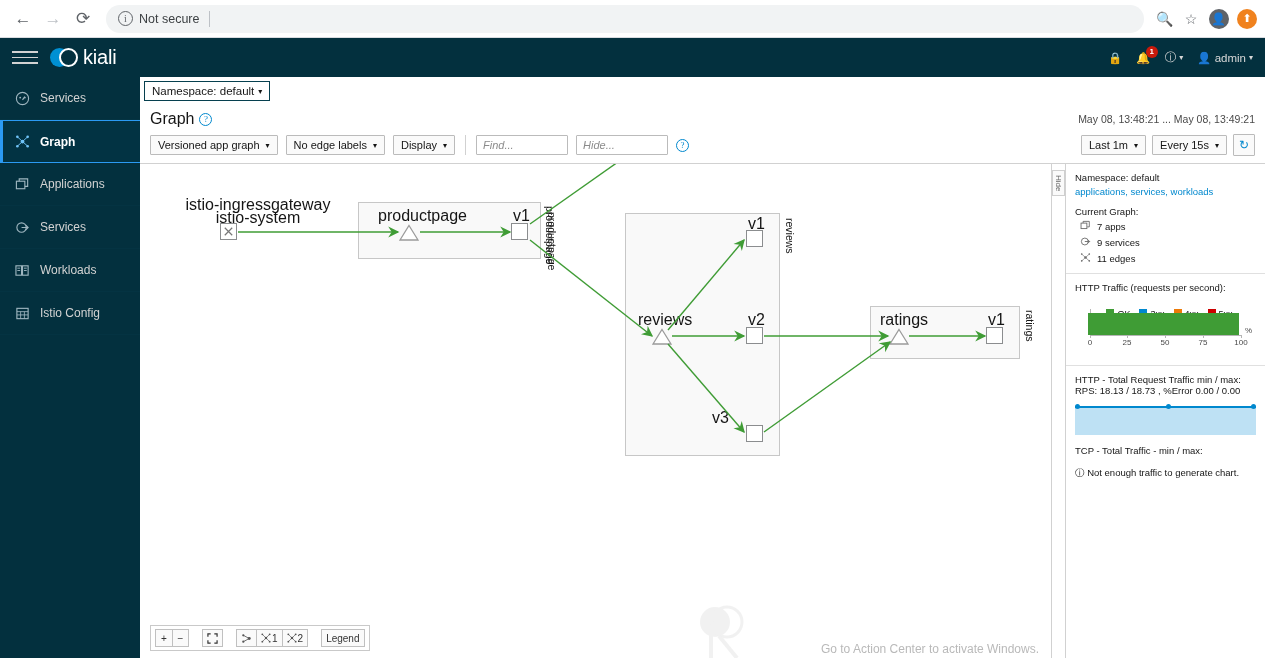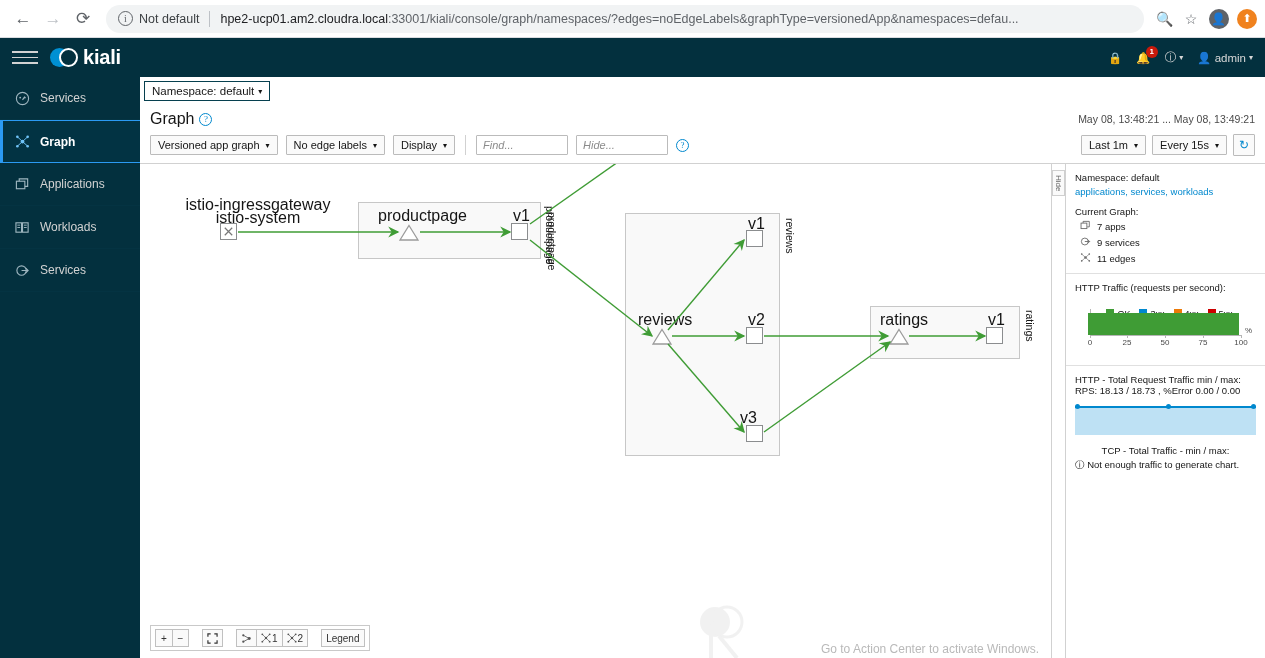--- a/index.html
+++ b/index.html
@@ -47,21 +47,21 @@
   #masthead {
     height:39px; background:#03303e; display:flex; align-items:center;
     padding:0 12px; color:#fff; position:relative;
   }
   #hamburger { width:26px; cursor:pointer; }
   #hamburger div { height:1.6px; background:#d2d2d2; margin:4px 0; }
   #brand { display:flex; align-items:center; margin-left:12px; }
   #brand-logo { position:relative; width:30px; height:22px; }
   #brand-logo .c1 { position:absolute; left:0; top:1px; width:19px; height:19px;border-radius:50%;background:#0090d3;}
   #brand-logo .c2 { position:absolute; left:9px; top:1px; width:19px; height:19px;border-radius:50%;border:2px solid #fff;background:#03303e;}
-  #brand-text { font-size:20px; font-weight:bold; margin-left:3px; letter-spacing:-0.2px;}
+  #brand-text { font-size:20px; font-weight:normal; margin-left:3px; letter-spacing:-0.2px;}
   #masthead-right { margin-left:auto; display:flex; align-items:center; gap:14px; font-size:11.5px;}
   .mh-item { display:flex; align-items:center; gap:3px; color:#d8d8d8; cursor:pointer; position:relative;}
   #bell-badge {
     position:absolute; top:-5px; right:-7px; background:#c9190b; color:#fff;
     border-radius:8px; font-size:8px; line-height:11px; min-width:12px; height:12px;
     text-align:center; padding:0 2px; font-weight:bold;
   }
   .caret { font-size:8px; }
 
   
@@ -168,21 +168,21 @@
   .bar-axis-x { position:absolute; left:0; top:26px; height:1px; background:#b5b5b5;}
   .bar-tick { position:absolute; top:26px; width:1px; height:3px; background:#b5b5b5;}
   .bar-tlabel { position:absolute; top:29px; font-size:8px; color:#4a4a4a; transform:translateX(-50%);}
   .bar-pct { position:absolute; font-size:8px; color:#4a4a4a;}
   .legend { display:flex; gap:9px; justify-content:center; margin-top:16px; font-size:9px;}
   .legend span.sw { display:inline-block; width:8px;height:8px; margin-right:3px;}
   .spark { margin-top:5px; position:relative; height:36px; }
   .spark-area { position:absolute; left:0; right:0; top:6px; height:28px; background:#bee1f4;}
   .spark-line { position:absolute; left:0; right:0; top:5px; height:1.5px; background:#0088ce;}
   .spark-dot { position:absolute; width:5px;height:5px;border-radius:50%;background:#0088ce;top:3px;}
-  .muted-note { color:#151515; margin-top:3px; }
+  .muted-note { color:#151515; margin-top:11px; }
 
   
   #graph-tools {
     position:absolute; left:10px; bottom:7px; display:flex; align-items:center;
     background:#fff; border:1px solid #c9c9c9; padding:3px 4px; gap:4px;
   }
   .gt-btn {
     min-width:17px; height:18px; border:1px solid #c0c0c0; background:#fafafa;
     display:flex;align-items:center;justify-content:center; font-size:10px; color:#333;
     cursor:pointer; padding:0 4px;
@@ -205,23 +205,22 @@
 </style>
 </head>
 <body>
 
 <div id="browser-chrome">
   <div class="nav-btn">←</div>
   <div class="nav-btn disabled">→</div>
   <div class="nav-btn">⟳</div>
   <div id="omnibox">
     <div id="info-icon">i</div>
-    <div id="not-secure">Not default</div>
+    <div id="not-secure">Not secure</div>
     <div id="omni-sep"></div>
-    <div id="url-text"><span class="host">hpe2-ucp01.am2.cloudra.local</span><span>:33001/kiali/console/graph/namespaces/?edges=noEdgeLabels&amp;graphType=versionedApp&amp;namespaces=defau...</span></div>
   </div>
   <div class="omni-icon">🔍</div>
   <div class="omni-icon">☆</div>
   <div id="avatar-icon">👤</div>
   <div id="ext-icon">⬆</div>
 </div>
 
 <div id="masthead">
   <div id="hamburger">
       <div></div>
@@ -277,35 +276,44 @@
         <svg width="15" height="15" viewBox="0 0 16 16">
             <rect x="1.5" y="4.5" width="9" height="8" fill="none" stroke="currentColor" stroke-width="1.2"></rect>
             <path d="M4.5 4.5 V2 H13.5 V10 H10.5" fill="none" stroke="currentColor" stroke-width="1.2"></path>
           </svg>
       </span>
       <span>Applications</span>
     </div>
     <div class="side-item">
       <span class="side-icon">
         <svg width="15" height="15" viewBox="0 0 16 16">
+            <circle cx="7" cy="8" r="5" fill="none" stroke="currentColor" stroke-width="1.2"></circle>
+            <path d="M7 8 H14 M11.5 5.5 L14 8 L11.5 10.5" fill="none" stroke="currentColor" stroke-width="1.2"></path>
+          </svg>
+      </span>
+      <span>Services</span>
+    </div>
+    <div class="side-item">
+      <span class="side-icon">
+        <svg width="15" height="15" viewBox="0 0 16 16">
             <rect x="1" y="3" width="6" height="10" fill="none" stroke="currentColor" stroke-width="1.2"></rect>
             <rect x="8" y="3" width="6" height="10" fill="none" stroke="currentColor" stroke-width="1.2"></rect>
             <path d="M2.5 5.5h3M2.5 8h3M9.5 5.5h3M9.5 8h3" stroke="currentColor" stroke-width="1"></path>
           </svg>
       </span>
       <span>Workloads</span>
     </div>
     <div class="side-item">
       <span class="side-icon">
         <svg width="15" height="15" viewBox="0 0 16 16">
-            <circle cx="7" cy="8" r="5" fill="none" stroke="currentColor" stroke-width="1.2"></circle>
-            <path d="M7 8 H14 M11.5 5.5 L14 8 L11.5 10.5" fill="none" stroke="currentColor" stroke-width="1.2"></path>
+            <rect x="2" y="2.5" width="12" height="11" fill="none" stroke="currentColor" stroke-width="1.2"></rect>
+            <path d="M2 6h12M2 9.5h12M6 6v7.5M10 6v7.5" stroke="currentColor" stroke-width="0.9"></path>
           </svg>
       </span>
-      <span>Services</span>
+      <span>Istio Config</span>
     </div>
   </div>
 
   <div id="content">
 
     <div id="ns-bar">
       <div id="ns-select">
         <span>Namespace: default</span>
         <span class="caret">▾</span>
       </div>
@@ -380,21 +388,21 @@
         <div class="node-label" style="left:608px; top:51px;">v1</div>
         <div class="sq-node" style="left:606px; top:66px;"></div>
         <div class="node-label" style="left:498px; top:147px;">reviews</div>
         <div class="tri-node" style="left:512px; top:164px;">
           <svg width="20" height="17" viewBox="0 0 20 17">
               <polygon points="10,1.5 19,16 1,16" fill="#fff" stroke="#9b9b9b" stroke-width="1.3"></polygon>
             </svg>
         </div>
         <div class="node-label" style="left:608px; top:147px;">v2</div>
         <div class="sq-node" style="left:606px; top:163px;"></div>
-        <div class="node-label" style="left:600px; top:245px;">v3</div>
+        <div class="node-label" style="left:572px; top:245px;">v3</div>
         <div class="sq-node" style="left:606px; top:261px;"></div>
         <div class="grp-vlabel" style="left:644px; top:54px;">reviews</div>
 
         <div class="grp-box" style="left:730px; top:142px; width:150px; height:53px;"></div>
         <div class="node-label" style="left:740px; top:147px;">ratings</div>
         <div class="tri-node" style="left:749px; top:164px;">
           <svg width="20" height="17" viewBox="0 0 20 17">
               <polygon points="10,1.5 19,16 1,16" fill="#fff" stroke="#9b9b9b" stroke-width="1.3"></polygon>
             </svg>
         </div>
@@ -559,21 +567,21 @@
         <div class="sp-section">
           <div>HTTP - Total Request Traffic min / max:</div>
           <div>RPS: 18.13 / 18.73 , %Error 0.00 / 0.00</div>
           <div class="spark">
             <div class="spark-area"></div>
             <div class="spark-line"></div>
             <div class="spark-dot" style="left:0px;"></div>
             <div class="spark-dot" style="left:50%;"></div>
             <div class="spark-dot" style="right:0px;"></div>
           </div>
-          <div style="margin-top:8px;text-align:center;">TCP - Total Traffic - min / max:</div>
+          <div style="margin-top:8px;">TCP - Total Traffic - min / max:</div>
           <div class="muted-note">
             <span>ⓘ</span>
             <span>Not enough traffic to generate chart.</span>
           </div>
         </div>
       </div>
     </div>
   </div>
 </div>
 

